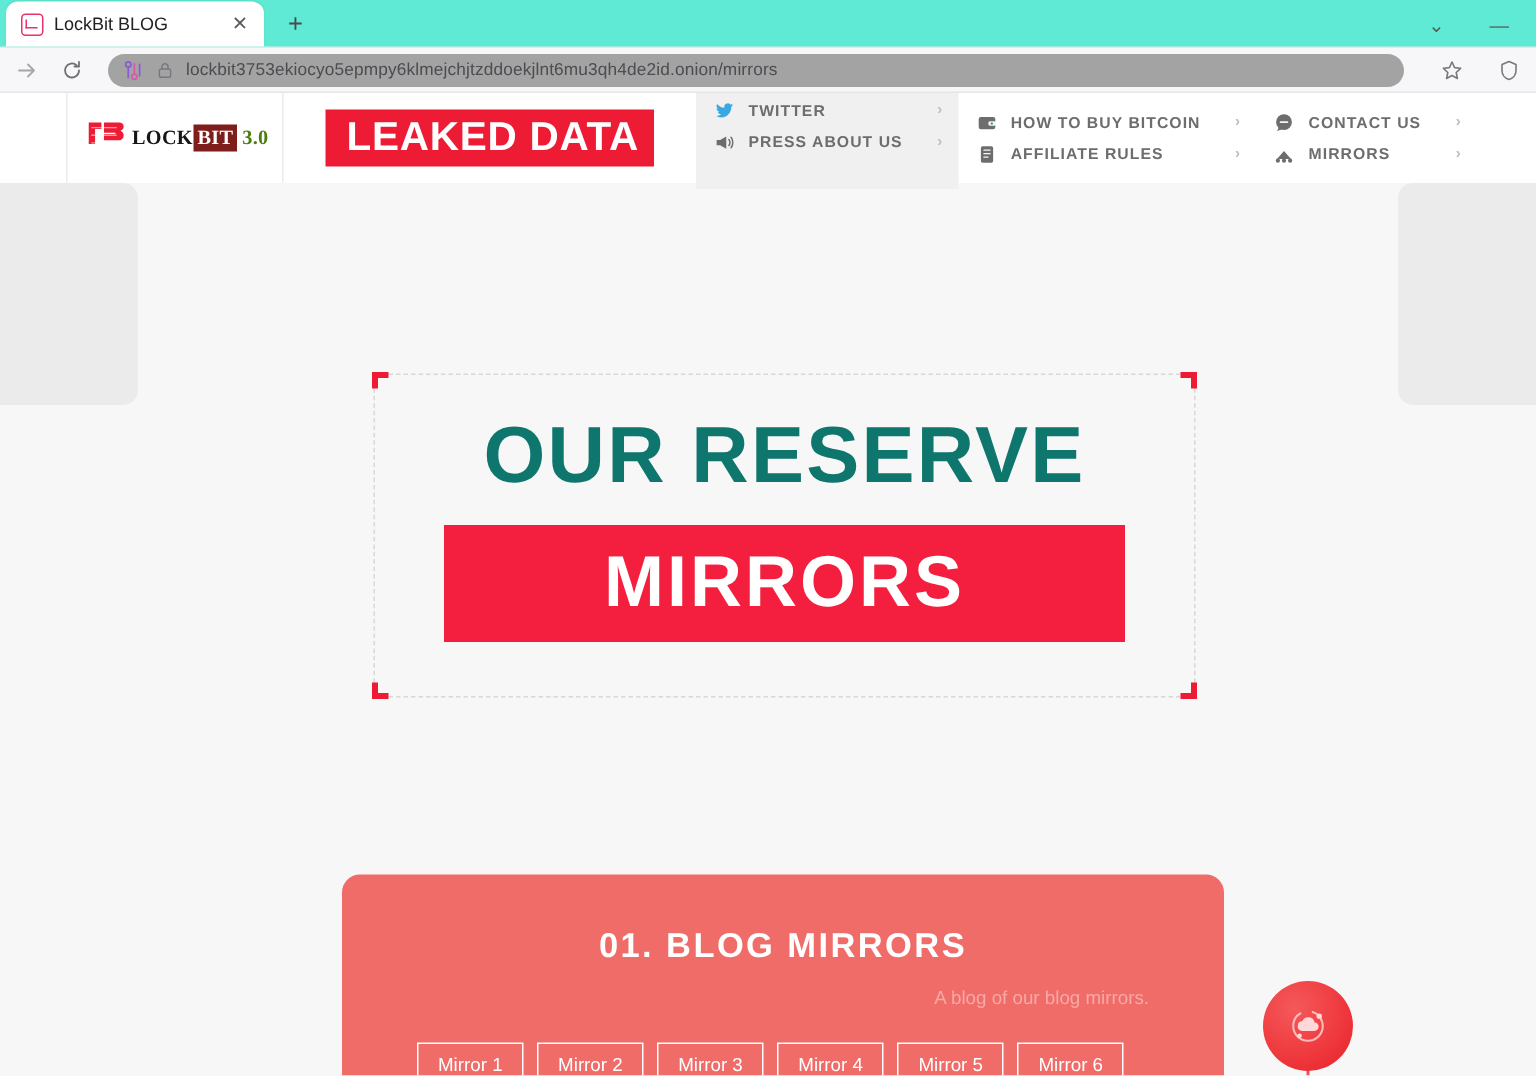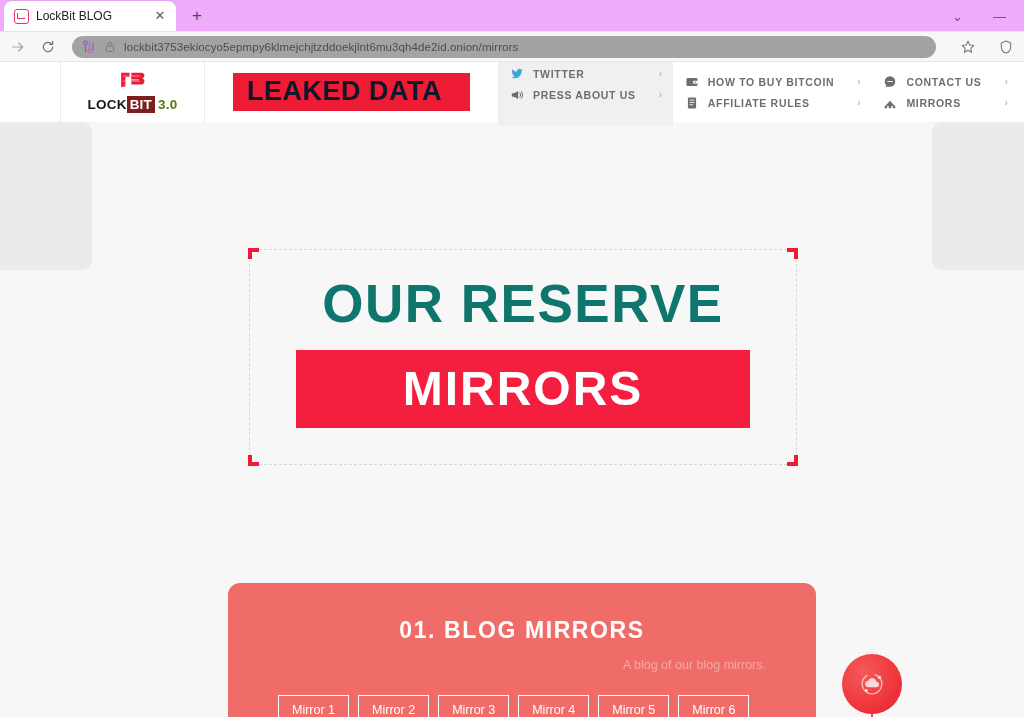--- a/index.html
+++ b/index.html
@@ -8,21 +8,21 @@
     overflow: hidden;
     font-family: "Liberation Sans", sans-serif;
     background: #f7f7f7;
   }
 
   
   .browser { width: 1024px; height: 717px; position: relative; }
 
   .tabstrip {
     height: 32px;
-    background: #f0abfc;
+    background: #5eead4;
     display: flex;
     align-items: flex-end;
     position: relative;
     border-bottom: 1px solid #e6e6e8;
   }
   .tab {
     width: 172px; height: 30px;
     background: #ffffff;
     border-radius: 8px 8px 0 0;
     display: flex; align-items: center;
@@ -89,34 +89,35 @@
   }
 
   .site-header {
     height: 60px; background: #ffffff;
     display: flex; align-items: stretch;
     position: relative; z-index: 5;
   }
   .logo-cell {
     width: 145px; min-width: 145px;
     border-left: 1px solid #ececec; border-right: 1px solid #ececec;
-    display: flex; flex-direction: column; align-items: center; justify-content: center;
-    margin-left: 60px;
+    display: flex; flex-direction: row; align-items: center; justify-content: center;
+    margin-left: 44px;
+    font-family: Liberation Serif, serif;
   }
   .logo-mark { width: 34px; height: 22px; margin-bottom: 3px; }
   .logo-word { display: flex; align-items: center; font-weight: 700; font-size: 13.5px; letter-spacing: .2px; }
   .logo-lock { color: #16161a; }
   .logo-bit { background: #7f1d1d; color: #fff; padding: 1px 3px 1px 3px; }
   .logo-ver { color: #4d7c0f; margin-left: 3px; }
 
   .leaked-wrap { display: flex; align-items: center; padding: 0 28px; }
   .leaked {
-    background: #ed1b34; color: #0f172a;
+    background: #ed1b34; color: #ffffff;
     font-size: 27px; font-weight: 700; letter-spacing: .5px;
-    padding: 4px 28px 5px 14px; line-height: 1.05;
+    padding: 4px 10px 5px 14px; line-height: 1.05;
   }
 
   .nav-cols { display: flex; align-items: center; flex: 1 1 auto; }
   .nav-col { display: flex; flex-direction: column; justify-content: center; gap: 3px; }
   .nav-col.c1 { background: #f0f0f0; padding: 6px 0 22px 0; }
   .nav-item {
     display: flex; align-items: center; gap: 9px;
     font-size: 10.5px; font-weight: 700; letter-spacing: .7px;
     color: #6d6d6d; padding: 2px 10px 2px 12px;
     white-space: nowrap;

